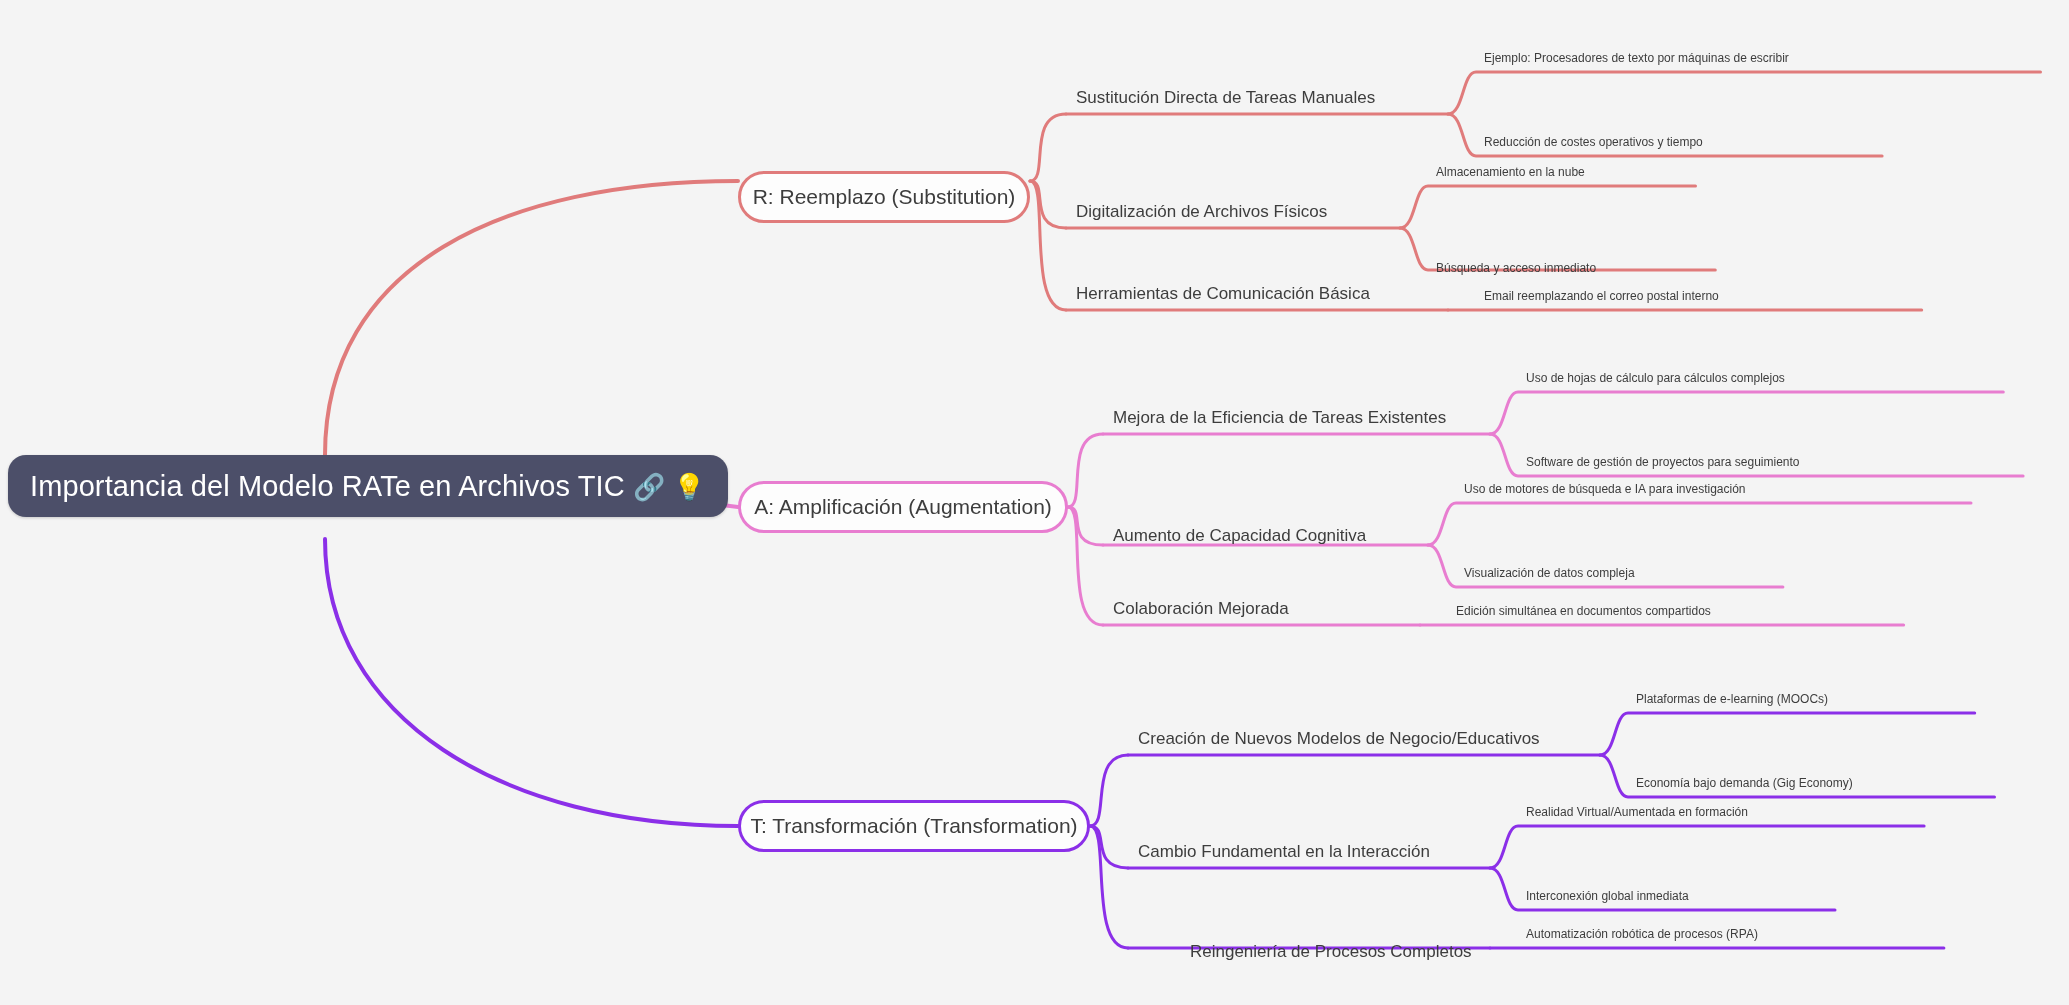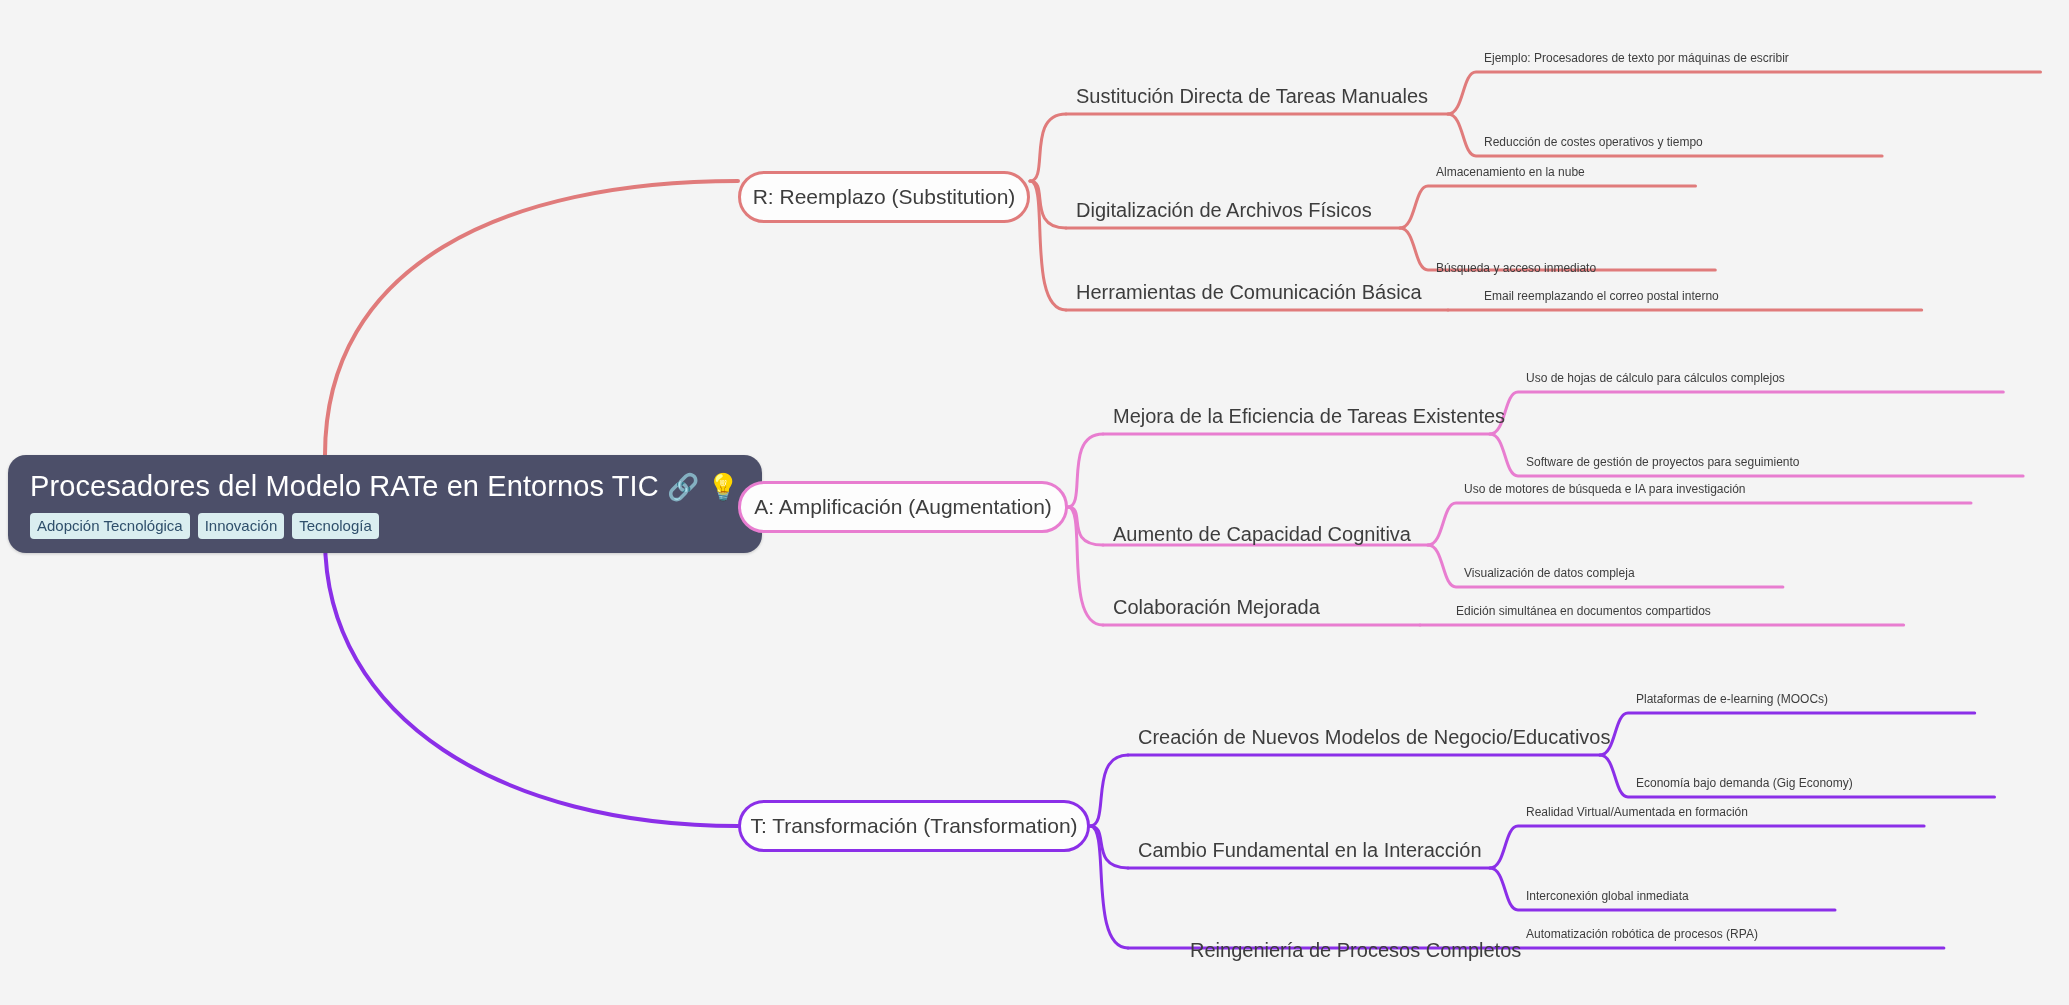--- a/index.html
+++ b/index.html
@@ -78,21 +78,21 @@
     font-size: 21px;
     color: #3d3d3d;
     height: 52px;
   }
 
   
   .lbl {
     position: absolute;
     white-space: nowrap;
     color: #3d3d3d;
-    font-size: 20px;
+    font-size: 17px;
     line-height: 1;
     transform: translateY(-100%);
   }
   .lbl.l3 { font-size: 12px; }
 </style>
 </head>
 <body style="background: rgb(244, 244, 244);">
 
 <div id="canvas">
   <svg class="links" id="link-layer" viewBox="0 0 2069 1005">
@@ -128,26 +128,21 @@
       <path d="M 1090 826 C 1110.9 826, 1088 868, 1128 868" fill="none" stroke="#8b2fe8" stroke-width="3" stroke-linecap="round"></path>
       <path d="M 1128 868 L 1490 868" fill="none" stroke="#8b2fe8" stroke-width="3" stroke-linecap="round"></path>
       <path d="M 1490 868 C 1506 868, 1504 826, 1518 826 L 1924.1 826" fill="none" stroke="#8b2fe8" stroke-width="3" stroke-linecap="round"></path>
       <path d="M 1490 868 C 1506 868, 1504 910, 1518 910 L 1835 910" fill="none" stroke="#8b2fe8" stroke-width="3" stroke-linecap="round"></path>
       <path d="M 1090 826 C 1110.9 826, 1088 948, 1128 948" fill="none" stroke="#8b2fe8" stroke-width="3" stroke-linecap="round"></path>
       <path d="M 1128 948 L 1490 948" fill="none" stroke="#8b2fe8" stroke-width="3" stroke-linecap="round"></path>
       <path d="M 1490 948 L 1943.9 948" fill="none" stroke="#8b2fe8" stroke-width="3" stroke-linecap="round"></path>
     </svg>
   <div id="nodes">
       <div class="root-node" style="left: 8px; top: 455px; min-width: 650px;">
-        <div class="root-title"><span>Procesadores del Modelo RATe en Entornos TIC</span> <span class="root-emoji">🔗</span> <span class="root-emoji">💡</span></div>
-        <div class="tag-row">
-          <span class="tag">Adopción Tecnológica</span>
-          <span class="tag">Innovación</span>
-          <span class="tag">Tecnología</span>
-        </div>
+        <div class="root-title"><span>Importancia del Modelo RATe en Archivos TIC</span> <span class="root-emoji">🔗</span> <span class="root-emoji">💡</span></div>
       </div>
       <div class="pill" style="left: 738px; top: 171px; width: 292px; border-color: rgb(224, 123, 123);">
         <span>R: Reemplazo (Substitution)</span>
       </div>
       <div class="lbl" style="left: 1076px; top: 106px;"><span>Sustitución Directa de Tareas Manuales</span></div>
       <div class="lbl l3" style="left: 1484px; top: 64px;"><span>Ejemplo: Procesadores de texto por máquinas de escribir</span></div>
       <div class="lbl l3" style="left: 1484px; top: 148px;"><span>Reducción de costes operativos y tiempo</span></div>
       <div class="lbl" style="left: 1076px; top: 220px;"><span>Digitalización de Archivos Físicos</span></div>
       <div class="lbl l3" style="left: 1436px; top: 178px;"><span>Almacenamiento en la nube</span></div>
       <div class="lbl l3" style="left: 1436px; top: 274px;"><span>Búsqueda y acceso inmediato</span></div>

